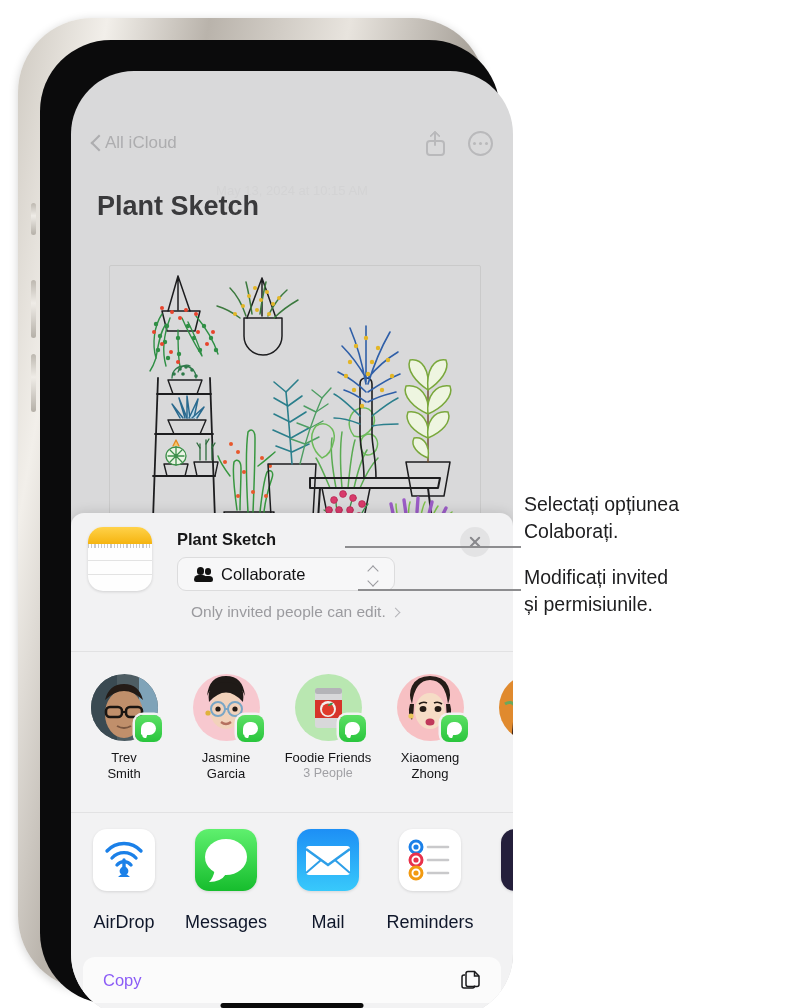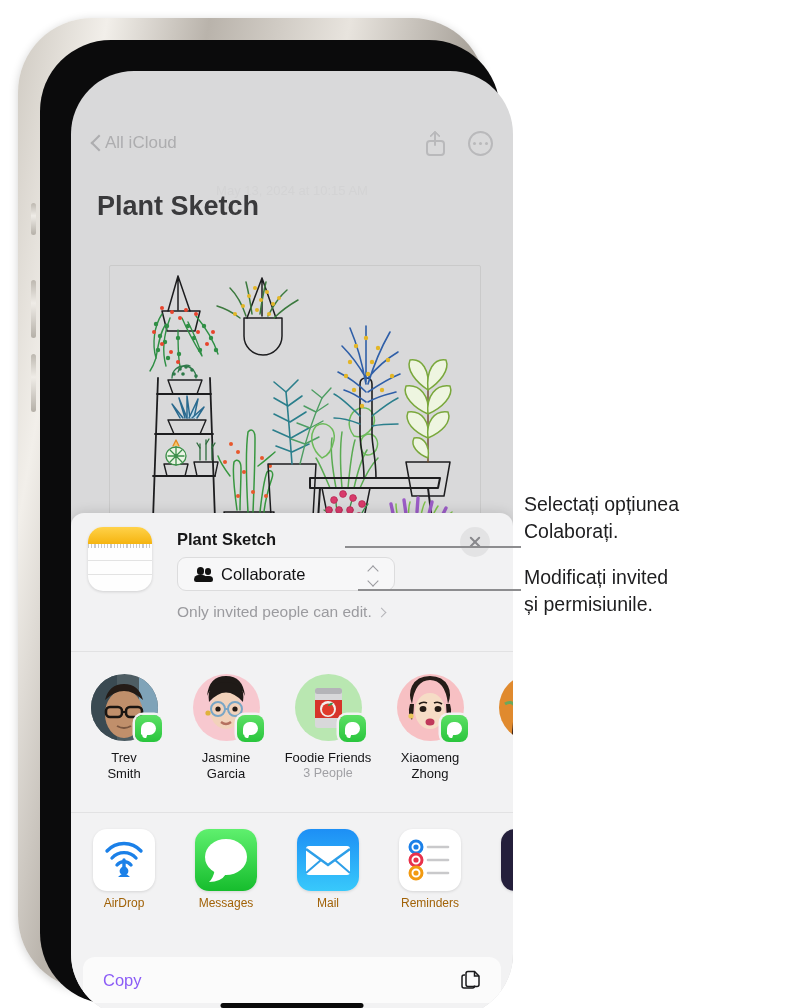--- a/index.html
+++ b/index.html
@@ -147,21 +147,21 @@
   .people-icon .h2 { position:absolute; left:12.5px; top:1px; width:6.5px; height:6.5px; border-radius:50%; background:#111; }
   .people-icon .b2 { position:absolute; left:10.5px; top:8.5px; width:10.5px; height:6px; border-radius:5px 5px 3px 3px; background:#111; }
   .collab-label { margin-left: 8px; font-size: 16.5px; color: #111113; }
   .chev-updown { position: absolute; right: 15px; top: 8px; width: 11px; height: 18px; }
   .chev-updown i { position:absolute; left:0; width: 11px; height: 6px; }
   .chev-updown i:before { content:""; position:absolute; left:1px; top:1px; width:7px; height:7px;
     border-left: 1.9px solid #9a9a9e; border-top: 1.9px solid #9a9a9e; }
   .chev-updown .up { top: 0; } .chev-updown .up:before { transform: rotate(45deg); }
   .chev-updown .dn { top: 10px; } .chev-updown .dn:before { transform: rotate(-135deg); }
 
-  .perm-row { position: absolute; left: 106px; top: 90px; display: flex; align-items: center; gap: 6px; justify-content: flex-end; }
+  .perm-row { position: absolute; left: 120px; top: 90px; display: flex; align-items: center; gap: 6px; justify-content: flex-end; }
   .perm-text { font-size: 15.5px; color: #9b9b9f; }
   .chev-right-sm { width: 7px; height: 7px; border-right: 1.6px solid #b4b4b8; border-top: 1.6px solid #b4b4b8;
                    transform: rotate(45deg); }
 
   .sheet-div { position: absolute; left: 0; width: 442px; height: 1px; background: #e2e2e3; }
 
   
   .contacts-row { position: absolute; left: 0; top: 139px; width: 442px; height: 160px; }
   .contact { position: absolute; top: 22px; width: 102px; text-align: center; }
   .avatar { position: relative; width: 67px; height: 67px; margin: 0 auto; border-radius: 50%; overflow: visible; }
@@ -175,21 +175,21 @@
   .badge .bubble:after { content:""; position:absolute; left:1px; bottom:-3px; width:5px; height:5px;
                          background:#fff; border-radius:0 0 0 4px; transform: skewX(-18deg); }
   .contact-name { margin-top: 9px; font-size: 13px; line-height: 15.5px; color: #151517; }
   .contact-sub { font-size: 12.5px; color: #a0a0a4; line-height: 15px; }
 
   
   .apps-row { position: absolute; left: 0; top: 300px; width: 442px; height: 128px; }
   .app { position: absolute; top: 16px; width: 102px; text-align: center; }
   .app-icon { width: 62px; height: 62px; margin: 0 auto; border-radius: 14px; position: relative; overflow: hidden;
               box-shadow: 0 1px 3px rgba(0,0,0,.12); }
-  .app-label { margin-top: 5px; font-size: 12px; color: #a16207; }
+  .app-label { margin-top: 21px; font-size: 18px; color: #0f172a; }
 
   .ic-airdrop { background: #ffffff; }
   .ic-messages { background: linear-gradient(180deg,#5ff06e,#16bd2d); }
   .ic-mail { background: linear-gradient(180deg,#1d8ff5,#38c9fb); }
   .ic-reminders { background: #ffffff; }
   .ic-journal { background: #241f3b; }
 
   
   .copy-card {
     position: absolute; left: 12px; top: 444px; width: 418px; height: 46px;

